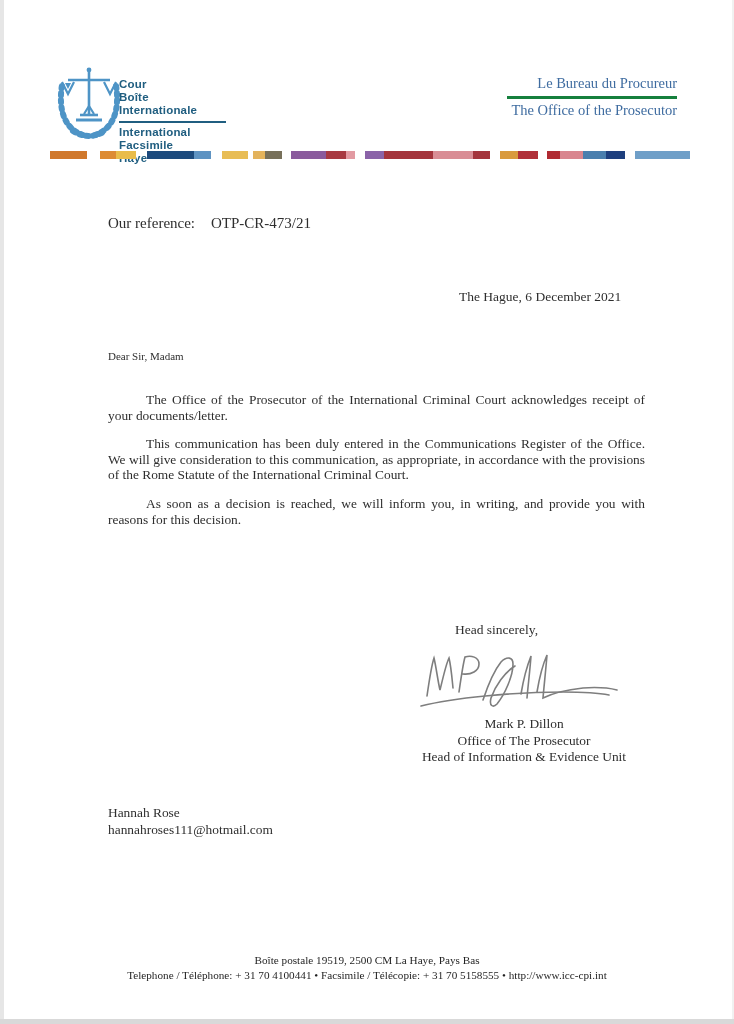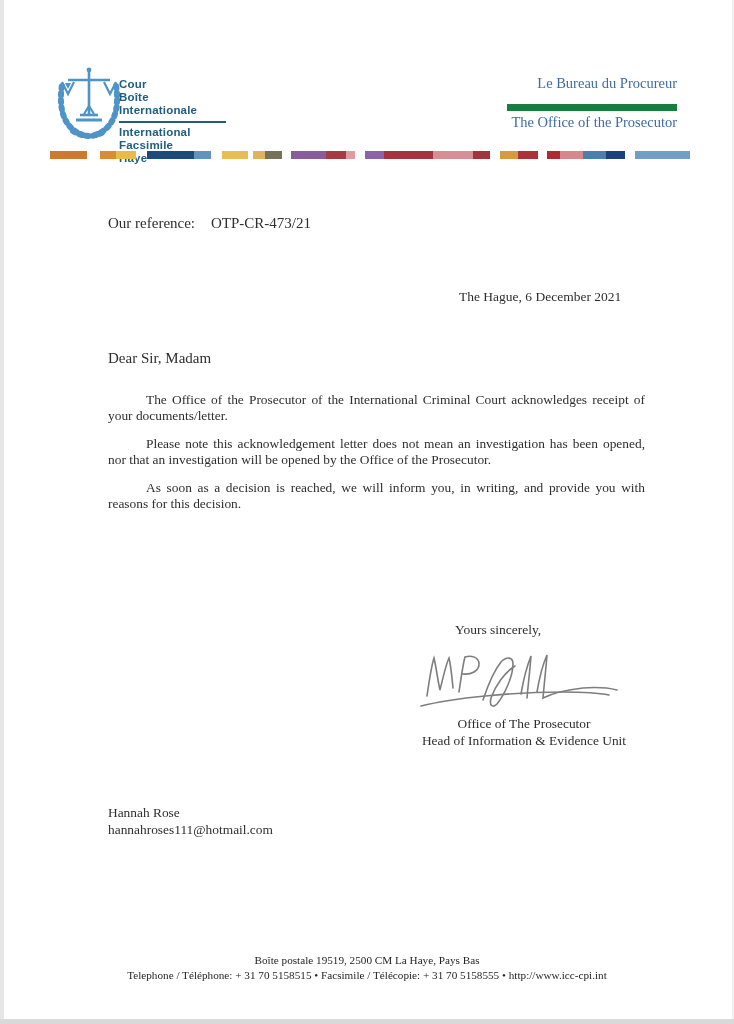--- a/index.html
+++ b/index.html
@@ -9,32 +9,32 @@
   .edge-bottom{position:absolute;left:0;bottom:0;width:100%;height:5px;background:#d9d9d9;}
   .edge-right{position:absolute;right:0;top:0;width:2px;height:100%;background:#f1f1f1;}
 
   
   .emblem{position:absolute;left:55px;top:59px;width:68px;height:86px;}
   .wordmark{position:absolute;left:119px;top:62px;font-family:"Liberation Sans",sans-serif;
             font-weight:bold;font-size:11.5px;line-height:13px;letter-spacing:.2px;}
   .wordmark-rule{width:107px;height:2px;margin:4px 0 3px 0;}
   .office-block{position:absolute;right:57px;top:75px;width:170px;text-align:right;
                 font-size:14.5px;line-height:17px;}
-  .office-line1{display:block;padding-bottom:12px;border-bottom:7px solid #15803d;}
+  .office-line1{display:block;padding-bottom:4px;border-bottom:3px solid #15803d;}
   .office-line2{display:block;padding-top:3px;}
 
   
   .color-bar{position:absolute;left:50px;top:151px;width:640px;height:8px;display:flex;}
   .color-bar span{flex-basis:0;height:100%;}
 
   
   .reference{position:absolute;left:108px;top:215px;font-size:15px;}
   .reference .val{margin-left:16px;}
   .dateline{position:absolute;left:459px;top:289px;font-size:13.5px;}
-  .salutation{position:absolute;left:108px;top:350px;font-size:15px;text-align:center;}
+  .salutation{position:absolute;left:108px;top:350px;font-size:11px;text-align:center;}
   .body-text{position:absolute;left:108px;top:392px;width:537px;font-size:13.4px;
              line-height:15.6px;text-align:justify;}
   .body-text p{margin:0 0 13px 0;text-indent:38px;}
   .closing{position:absolute;left:455px;top:622px;font-size:13.5px;}
   .signature{position:absolute;left:413px;top:648px;width:212px;height:66px;color:#7e7e7e;}
   .signatory{position:absolute;left:388px;top:716px;width:272px;text-align:center;
              font-size:13.4px;line-height:16.5px;}
   .addressee{position:absolute;left:108px;top:804px;font-size:13.4px;line-height:17px;}
 
   
@@ -122,46 +122,47 @@
   <div class="reference">
     <span>Our reference:</span><span class="val">OTP-CR-473/21</span>
   </div>
 
   <div class="dateline">The Hague, 6 December 2021</div>
 
   <div class="salutation">Dear Sir, Madam</div>
 
   <div class="body-text">
     <p>The Office of the Prosecutor of the International Criminal Court acknowledges receipt of your documents/letter.</p>
-    <p>Please note this acknowledgement letter does not mean an investigation has been opened, nor that an investigation will be opened by the Office of the Prosecutor.</p>
+    <p>This communication has been duly entered in the Communications Register of the Office. We will give consideration to this communication, as appropriate, in accordance with the provisions of the Rome Statute of the International Criminal Court.</p>
     <p>As soon as a decision is reached, we will inform you, in writing, and provide you with reasons for this decision.</p>
   </div>
 
-  <div class="closing">Yours sincerely,</div>
+  <div class="closing">Head sincerely,</div>
 
   <div class="signature" style="color: rgb(126, 126, 126);">
     <svg viewBox="0 0 212 66" width="212" height="66">
       <g fill="none" stroke="currentColor" stroke-width="1.6" stroke-linecap="round">
         <path d="M14,48 C16,34 19,16 21,10 C23,18 25,34 27,42 C30,30 33,16 36,10 C38,18 39,30 40,40"></path>
         <path d="M46,44 C48,30 50,16 52,9 C58,7 66,9 66,16 C66,23 58,27 50,26"></path>
         <path d="M70,52 C74,40 80,24 88,14 C94,8 100,9 100,16 C100,28 92,46 84,56 C80,60 76,58 78,50 C82,38 92,24 102,18"></path>
         <path d="M108,46 C110,34 114,18 118,8 C117,22 115,38 114,50"></path>
         <path d="M124,44 C126,32 130,16 134,7 C133,20 131,38 130,50 C138,46 152,42 170,40 C184,39 196,40 204,42"></path>
         <path d="M8,58 C40,50 100,44 150,44 C170,44 186,45 196,47"></path>
       </g>
     </svg>
   </div>
 
   <div class="signatory">
+    <div>Mark P. Dillon</div>
     <div>Office of The Prosecutor</div>
     <div>Head of Information &amp; Evidence Unit</div>
   </div>
 
   <div class="addressee">
     <div>Hannah Rose</div>
     <div>hannahroses111@hotmail.com</div>
   </div>
 
   <div class="footer">
     <div>Boîte postale 19519, 2500 CM La Haye, Pays Bas</div>
-    <div>Telephone / Téléphone: + 31 70 5158515 • Facsimile / Télécopie: + 31 70 5158555 • http://www.icc-cpi.int</div>
+    <div>Telephone / Téléphone: + 31 70 4100441 • Facsimile / Télécopie: + 31 70 5158555 • http://www.icc-cpi.int</div>
   </div>
 </div>
 
 </body></html>

